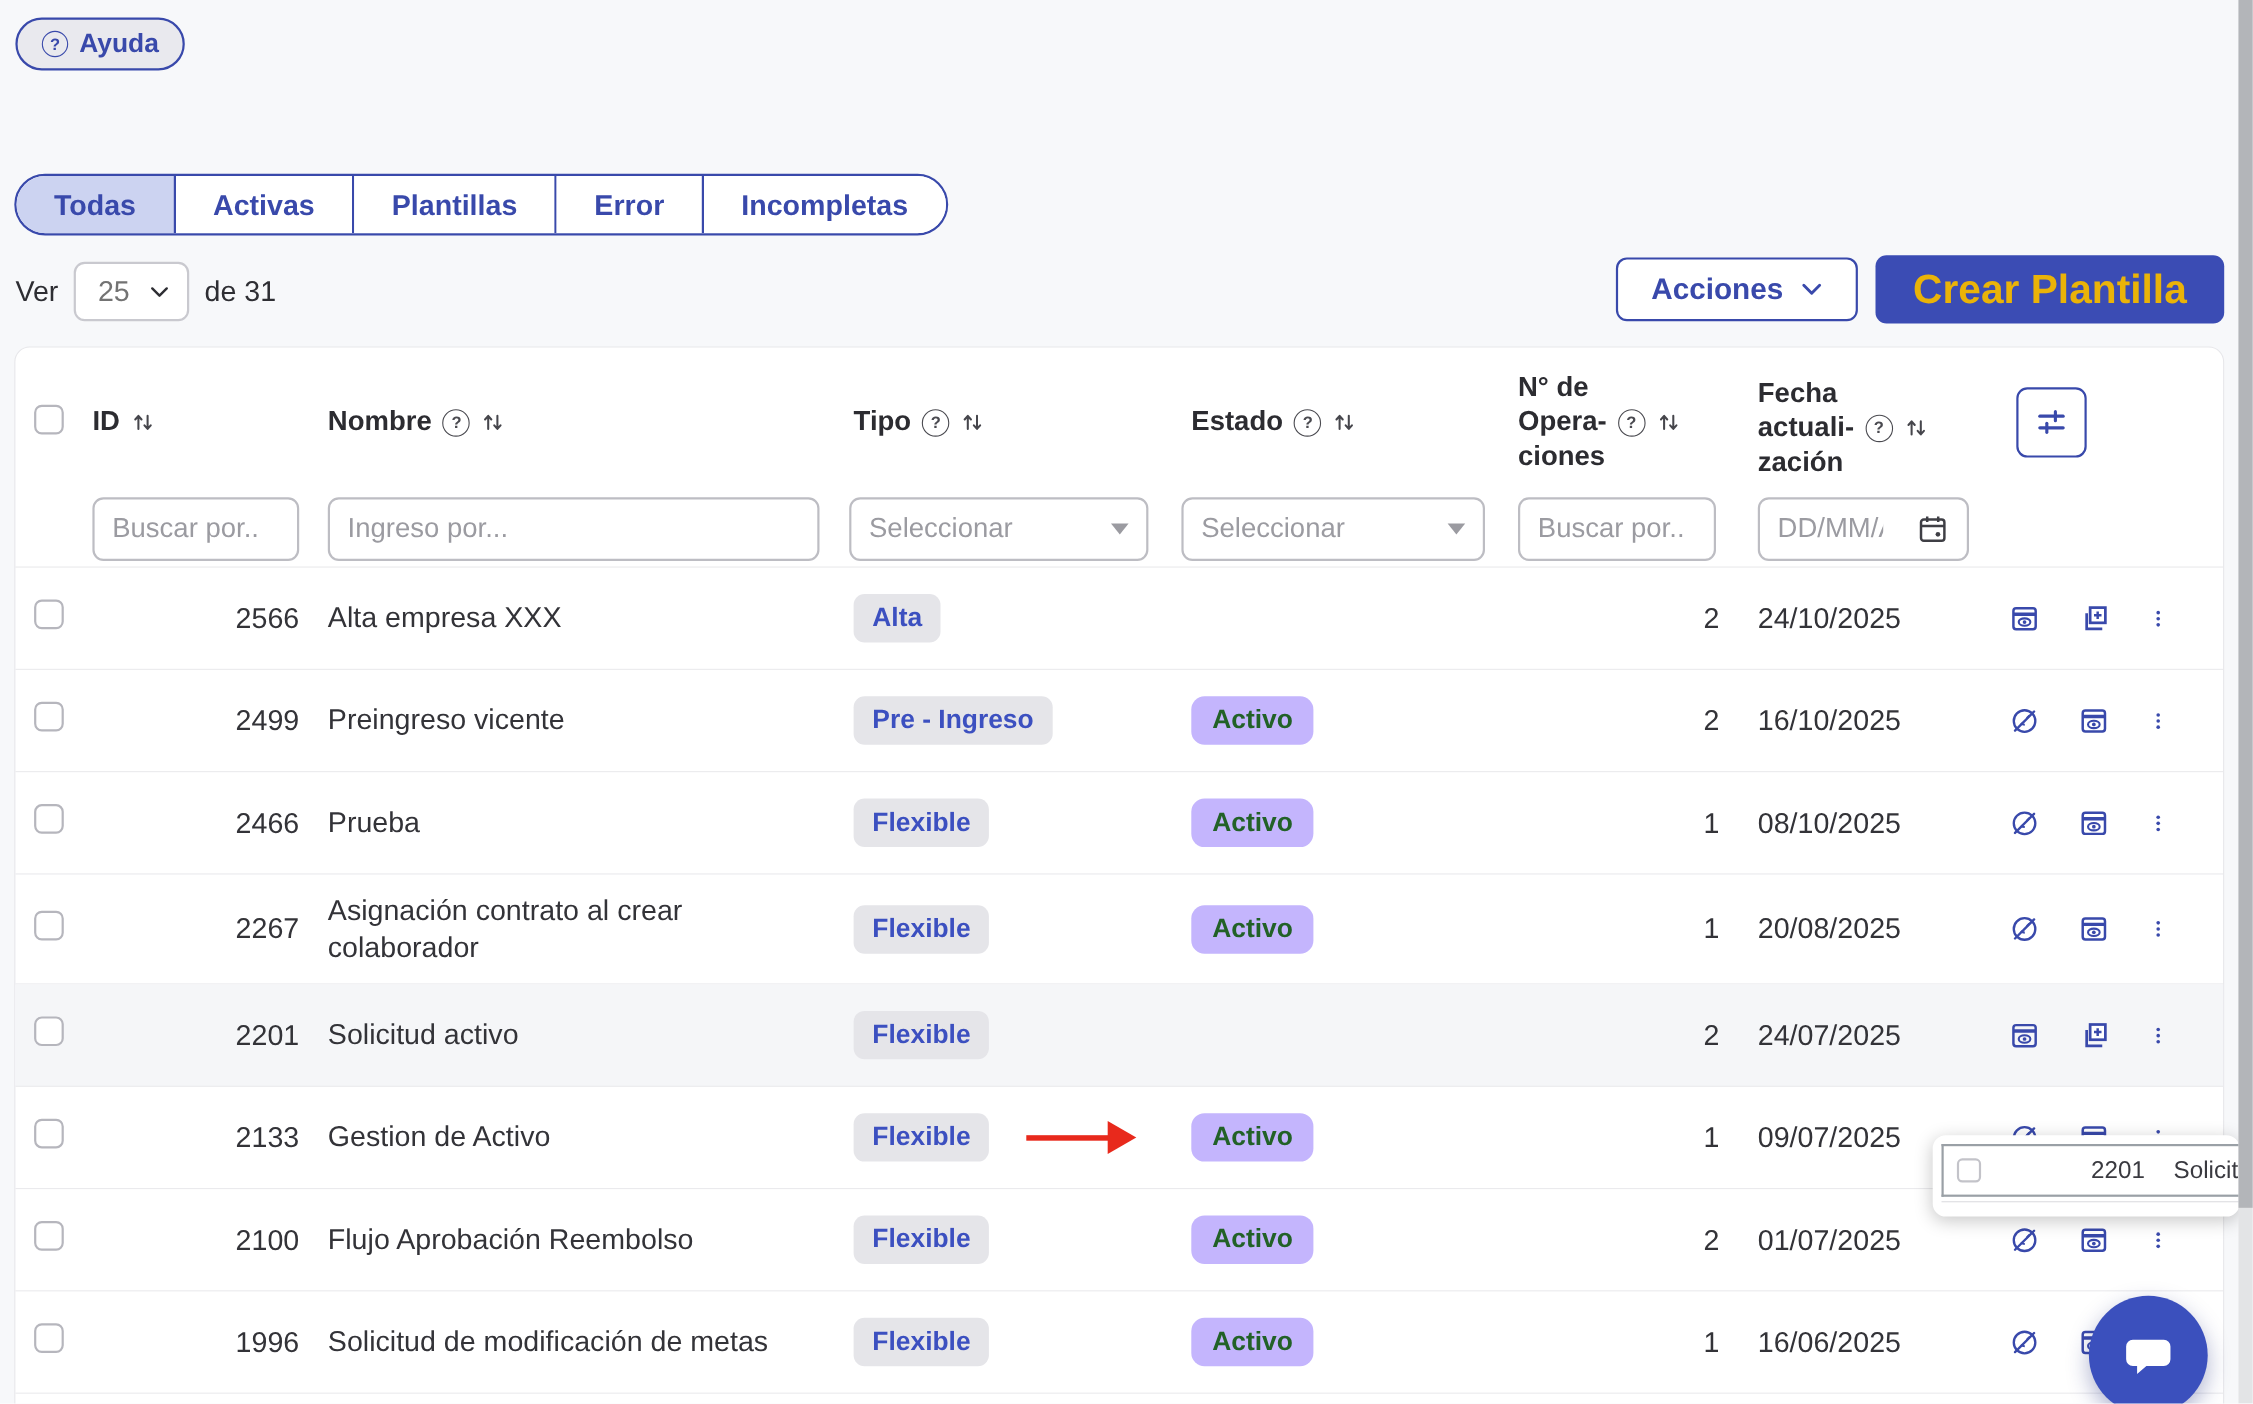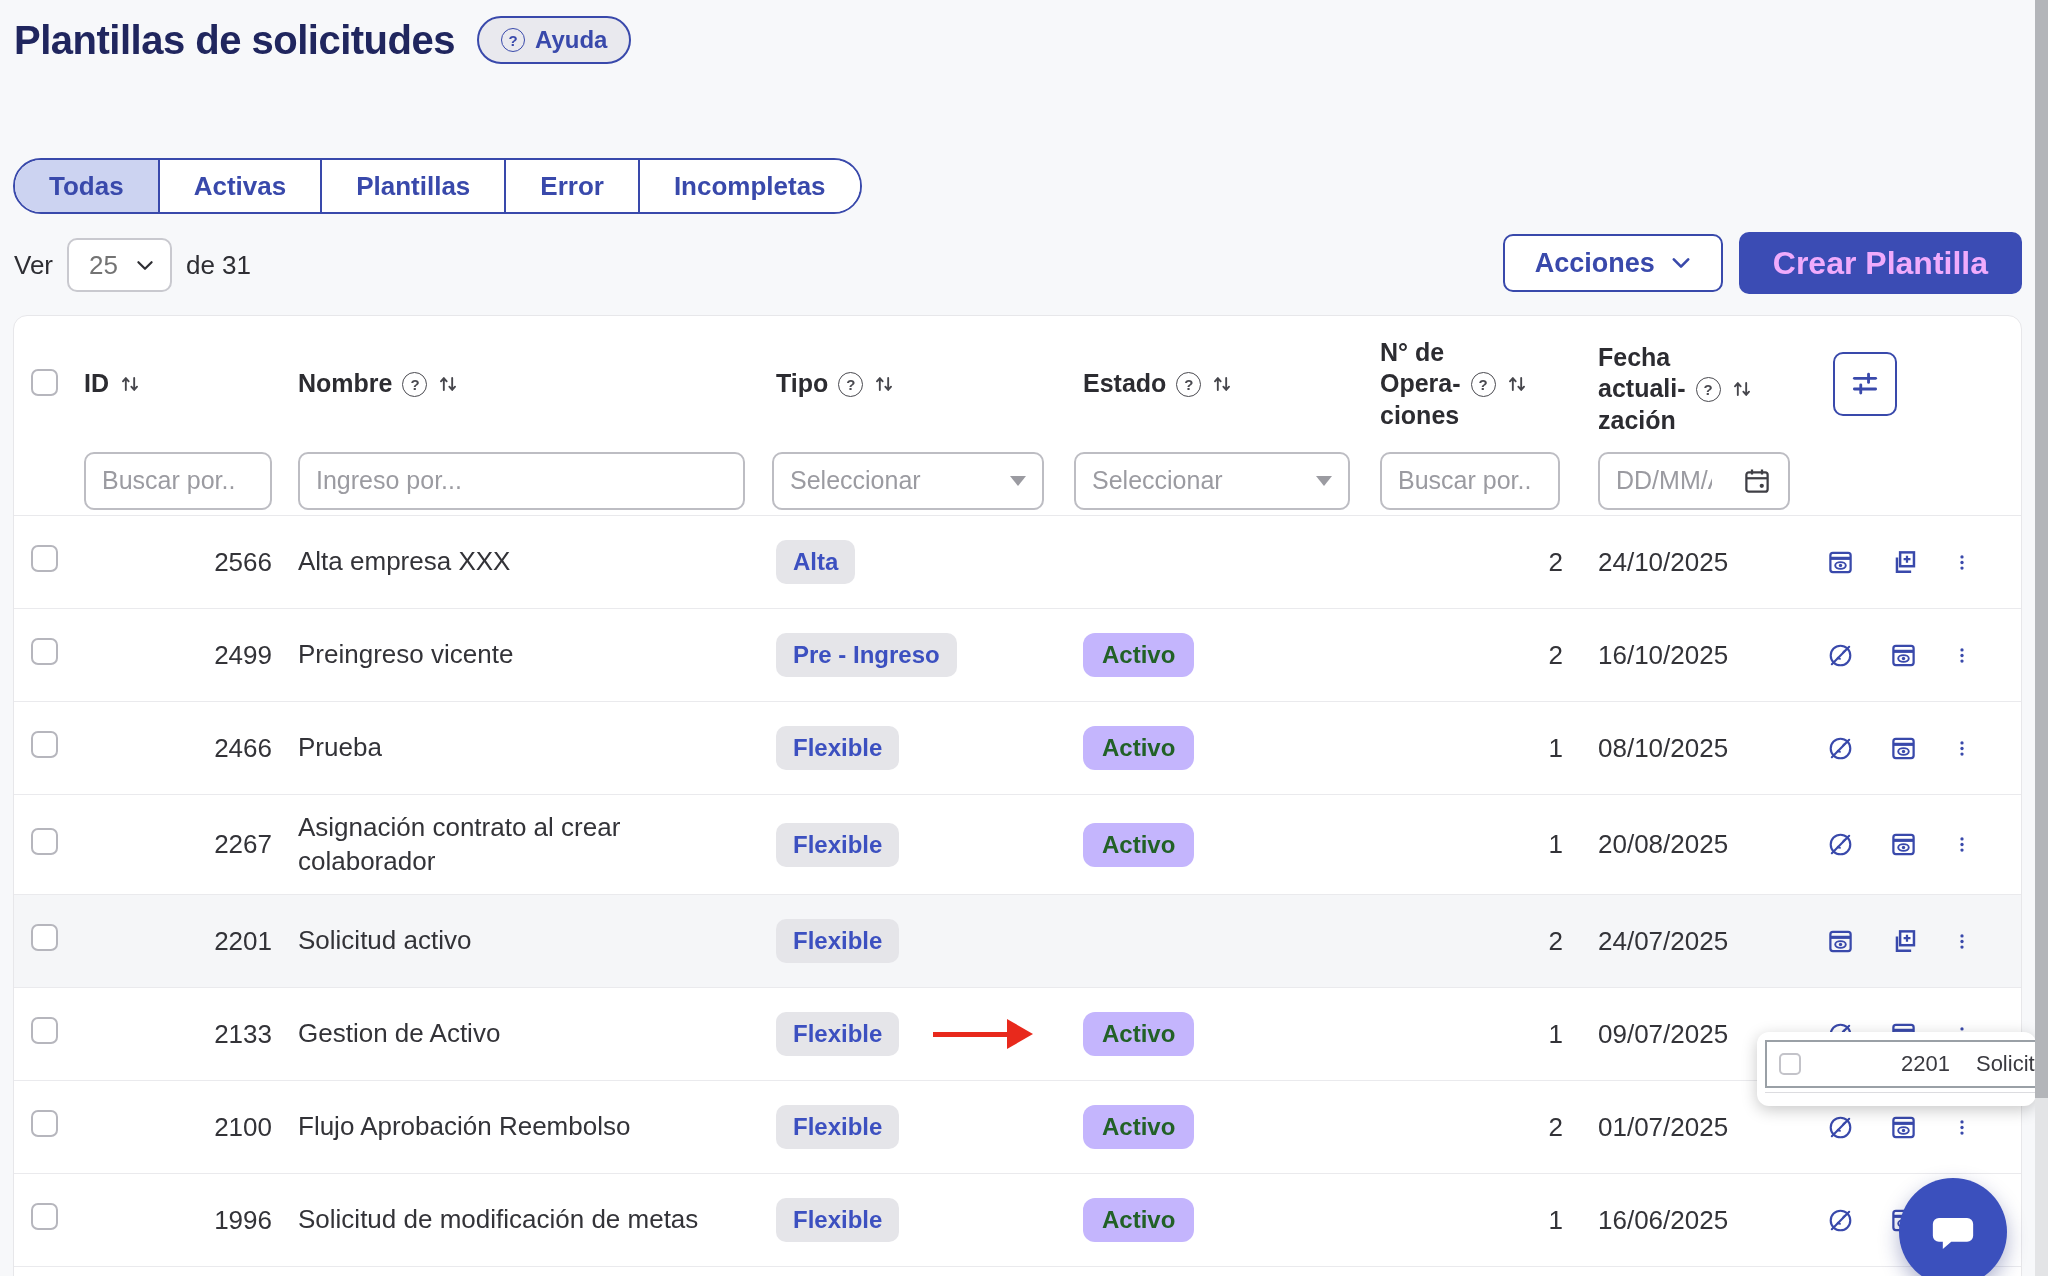--- a/index.html
+++ b/index.html
@@ -46,21 +46,21 @@
   }
   .top-actions { position:absolute; right:26px; top:232px; display:flex; align-items:center; gap:16px; }
   .actions-btn {
     display:flex; align-items:center; gap:16px; height:58px; padding:0 30px;
     background:#fff; border:2px solid #3949ab; border-radius:10px;
     color:#3949ab; font-size:27px; font-weight:700; cursor:pointer;
   }
   .create-btn {
     height:62px; padding:0 34px; display:flex; align-items:center;
     background:#3b4cb4; border:none; border-radius:10px;
-    color:#f0abfc; font-size:32px; font-weight:700; cursor:pointer;
+    color:#eab308; font-size:37px; font-weight:700; cursor:pointer;
   }
 
   
   .card {
     position:absolute; left:13px; top:315px; width:2009px; height:980px;
     background:#fff; border:1px solid #e7e7ea; border-radius:14px;
   }
   .tgrid { display:grid; grid-template-columns:70px 200px 480px 310px 300px 205px 230px 1fr; align-items:center; }
   .thead { height:130px; padding-top:6px; }
   .hcell { display:flex; align-items:center; gap:10px; font-size:25px; font-weight:700; color:#2c2c31; }
@@ -142,21 +142,20 @@
   .chat-fab svg { width:52px; height:52px; }
 
   
   .scrollbar-track { position:absolute; right:0; top:0; width:13px; height:1276px; background:#e3e4e6; z-index:50; }
   .scrollbar-thumb { position:absolute; right:0; top:0; width:13px; height:1098px; background:#b3b5b9; cursor:pointer; }
 </style>
 </head>
 <body>
 
 <div class="page-head">
-  <div class="page-title">Plantillas de solicitudes</div>
   <button class="help-btn">
     <span class="q">?</span>
     <span>Ayuda</span>
   </button>
 </div>
 
 <div class="tabs">
     <div class="tab active">
     <span>Todas</span>
   </div>

